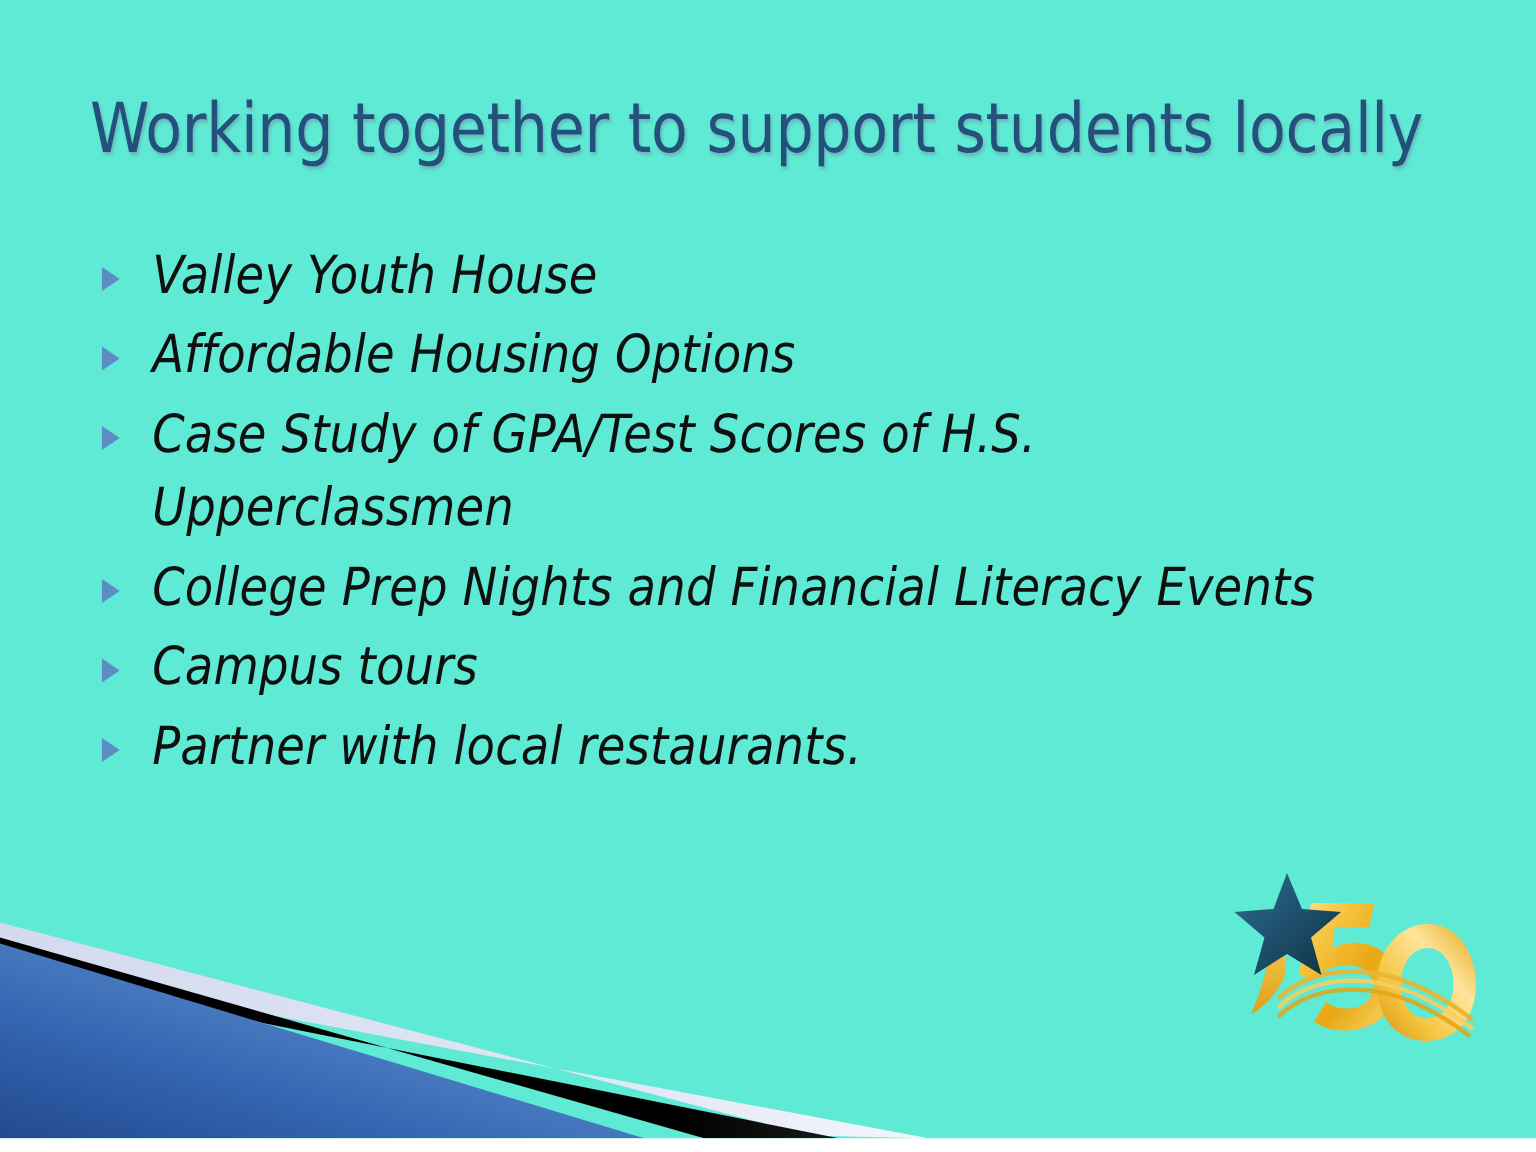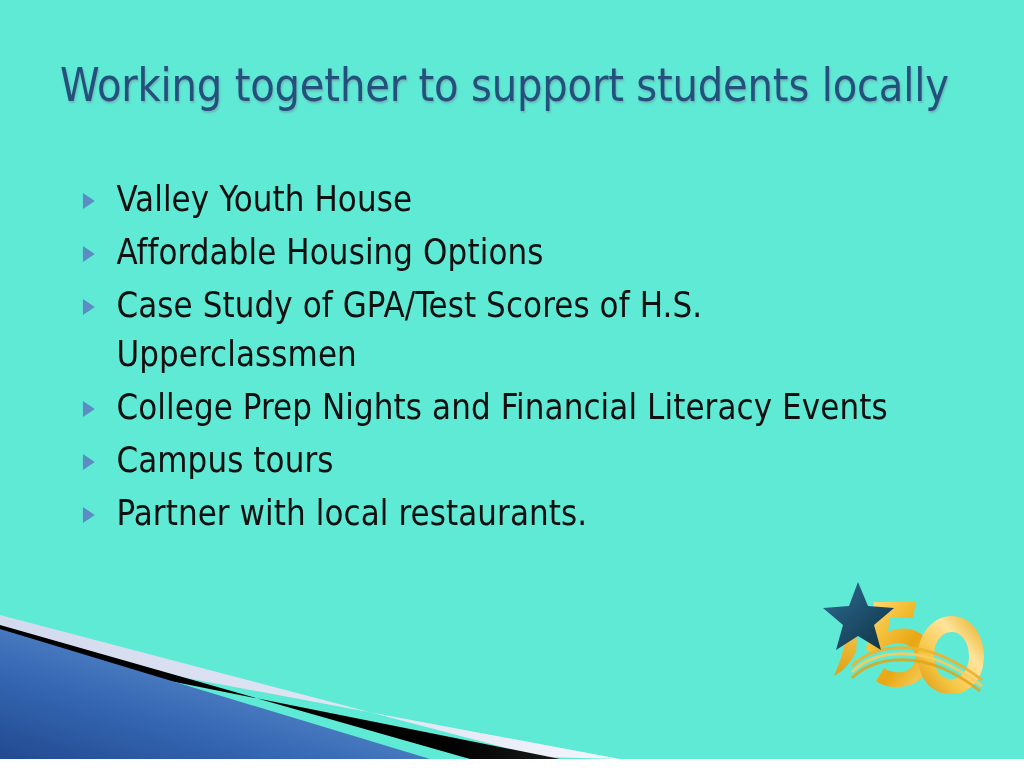--- a/index.html
+++ b/index.html
@@ -35,22 +35,23 @@
     transform-origin: left center;
   }
 
   
   .bullet-list {
     position: absolute;
     left: 64px;
     top: 160px;
     width: 880px;
     list-style: none;
-    margin: 15px;
+    margin: 0;
     padding: 0;
+    font-style: italic;
   }
   .bullet-item {
     position: relative;
     padding-left: 38px;
     margin: 0 0 4px 0;
     font-family: "DejaVu Sans Condensed", "Liberation Sans Narrow", "Liberation Sans", sans-serif;
     font-size: 35px;
     line-height: 49px;
     color: #101010;
     letter-spacing: 0.1px;

